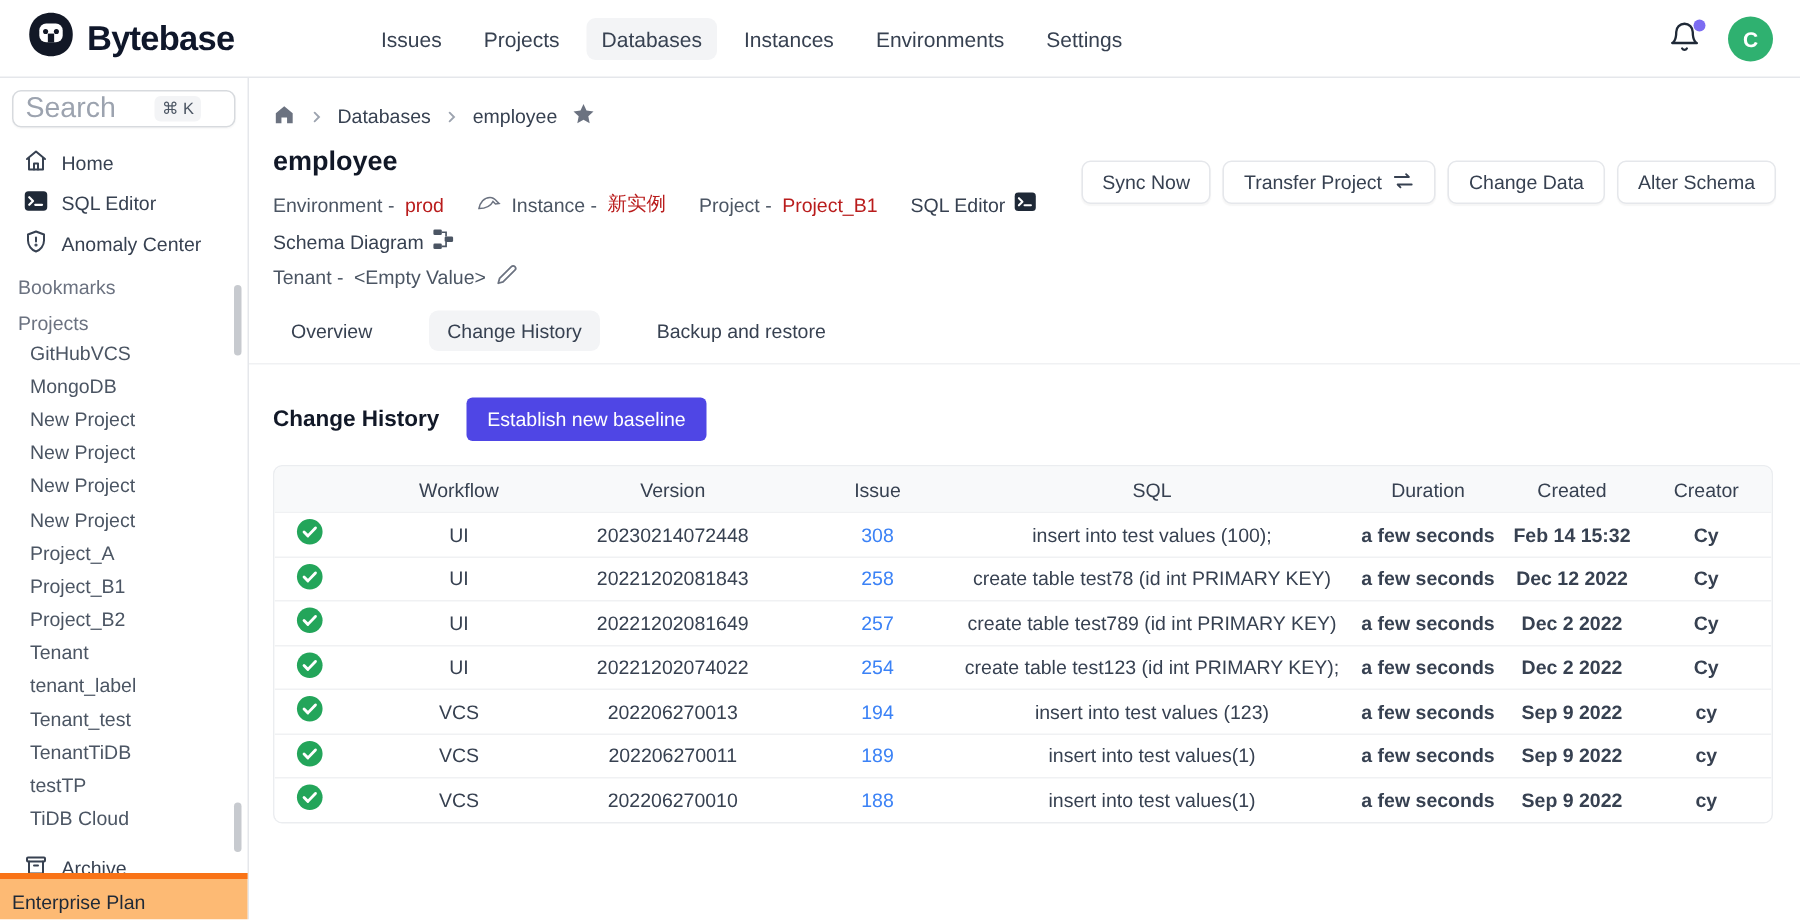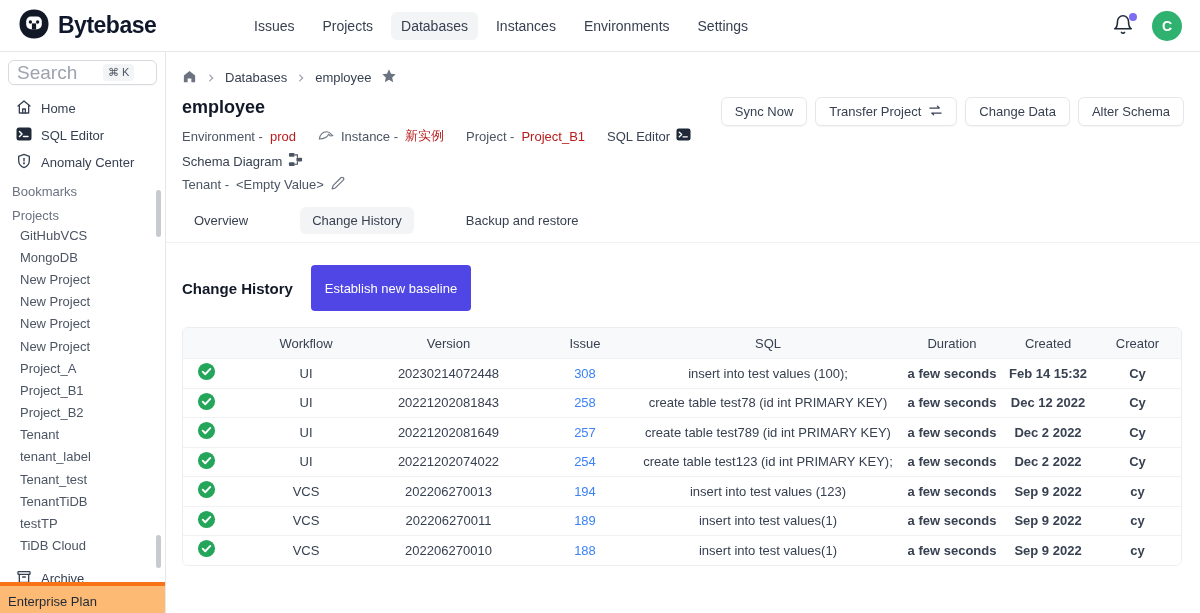--- a/index.html
+++ b/index.html
@@ -47,36 +47,36 @@
 
   
   .breadcrumb { display:flex; align-items:center; gap:9px; padding:16px 16px 0 16px; font-size:13px; color:#374151; }
   .crumb { cursor:pointer; }
   .header-row { display:flex; justify-content:space-between; padding:10px 16px 0 16px; }
   .page-title { font-size:18px; font-weight:700; color:#111827; }
   .meta-line { display:flex; align-items:center; gap:7px; margin-top:9px; font-size:13px; color:#4b5563; flex-wrap:wrap; }
   .meta-line .gap { width:8px; }
   a.link { color:#b91c1c; text-decoration:none; cursor:pointer;text-align:center; }
   .meta-action { display:flex; align-items:center; gap:6px; color:#374151; cursor:pointer; }
-  .actions { display:flex; gap:8px; align-items:flex-start; }
+  .actions { display:flex; gap:8px; margin-top:10px; align-items:flex-start; }
   .btn { display:flex; align-items:center; gap:7px; height:29px; padding:0 13px; background:#fff;
     border:1px solid #e5e7eb; border-radius:6px; font-size:13px; color:#374151; cursor:pointer;
     box-shadow:0 1px 1px rgba(0,0,0,.04); font-family:"Liberation Sans",sans-serif; white-space:nowrap; }
 
   
-  .tabs { display:flex; gap:40px; padding:14px 16px 0 16px; }
+  .tabs { display:flex; gap:26px; padding:14px 16px 0 16px; }
   .tab { font-size:13px; color:#374151; padding:6px 12px; border-radius:6px; cursor:pointer; }
   .tab.active { background:#f3f4f6; }
   .tabs-divider { border-bottom:1px solid #f0f1f3; margin-top:8px; }
 
   
   .section { padding:0 16px; }
   .section-head { display:flex; align-items:center; gap:18px; margin-top:22px; }
   .section-title { font-size:15px; font-weight:700; color:#111827; }
-  .btn-primary { background:#4f46e5; color:#fff; border:none; border-radius:4px; height:46px;
+  .btn-primary { background:#4f46e5; color:#fff; border:none; border-radius:4px; height:29px;
     padding:0 14px; font-size:13px; cursor:pointer; font-family:"Liberation Sans",sans-serif; }
 
   
   .table { margin-top:16px; width:1000px; border:1px solid #ebedf0; border-radius:6px; overflow:hidden;text-align:center; }
   .t-row { display:grid; grid-template-columns:68px 110px 175px 98px 268px 100px 92px 1fr; align-items:center; height:29.5px; }
   .t-head { background:#f8f9fa; font-size:12px; color:#9aa0a8; height:30px; }
   .t-body .t-row { border-top:1px solid #f0f1f3; cursor:pointer; background:#fff; }
   .cell { font-size:13px; color:#374151; overflow:hidden; white-space:nowrap; }
   .cell-icon { padding-left:14px; display:flex; align-items:center; }
   .cell-issue a { color:#3b82f6; text-decoration:none; }

